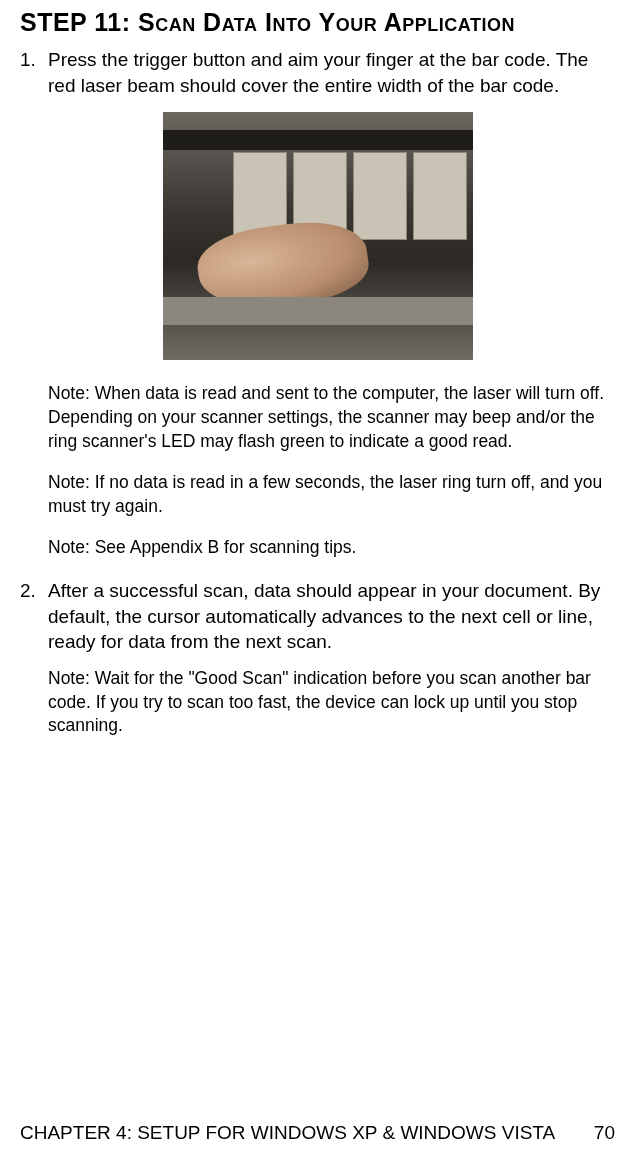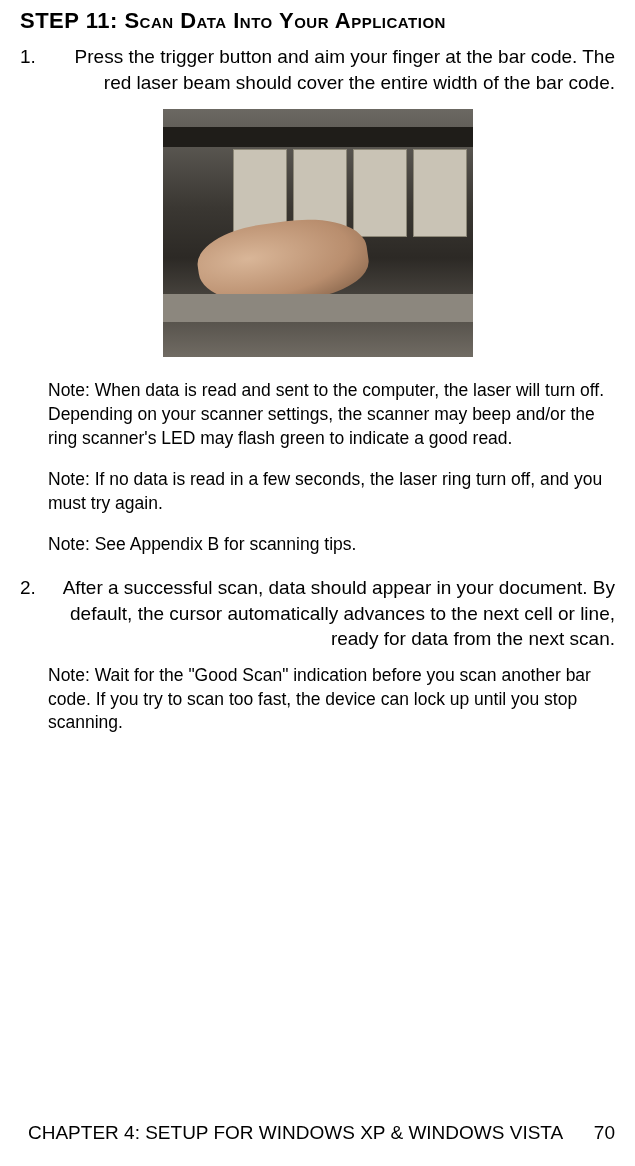--- a/index.html
+++ b/index.html
@@ -11,21 +11,21 @@
       width: 635px;
       height: 1166px;
       background: #fff;
       font-family: Arial, Helvetica, sans-serif;
       color: #000;
       padding: 8px 20px 20px 20px;
       position: relative;
     }
     .heading {
       font-weight: bold;
-      font-size: 22px;
+      font-size: 25px;
       letter-spacing: 0.5px;
       margin-bottom: 10px;
     }
     .heading .sc {
       font-variant: small-caps;
     }
     .list-item {
       display: flex;
       font-size: 19px;
       line-height: 1.35;
@@ -82,31 +82,29 @@
     }
     .note {
       font-size: 17.5px;
       line-height: 1.35;
       margin-bottom: 18px;
       padding-left: 28px;
     }
     .main-text {
       font-size: 19px;
       line-height: 1.35;
-      text-align: right;
     }
     .footer {
       position: absolute;
       left: 20px;
       right: 20px;
       bottom: 22px;
       display: flex;
       justify-content: space-between;
       font-size: 19px;
-      margin-left: 8px;
     }
   </style>
 </head>
 <body>
 
 <div class="heading">
   <span>STEP 11: </span><span class="sc">Scan Data Into Your Application</span>
 </div>
 
 <div class="list-item">

